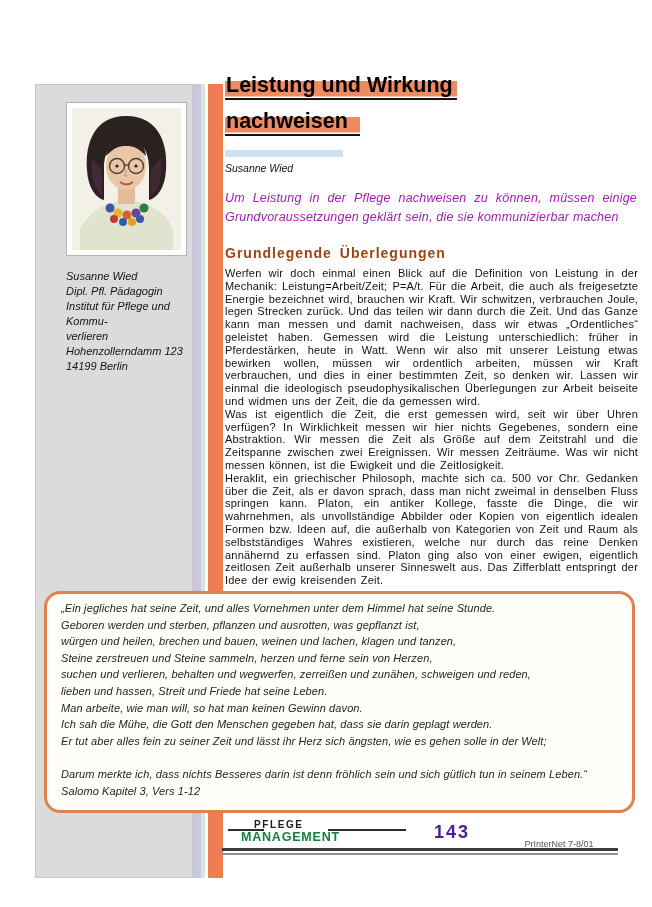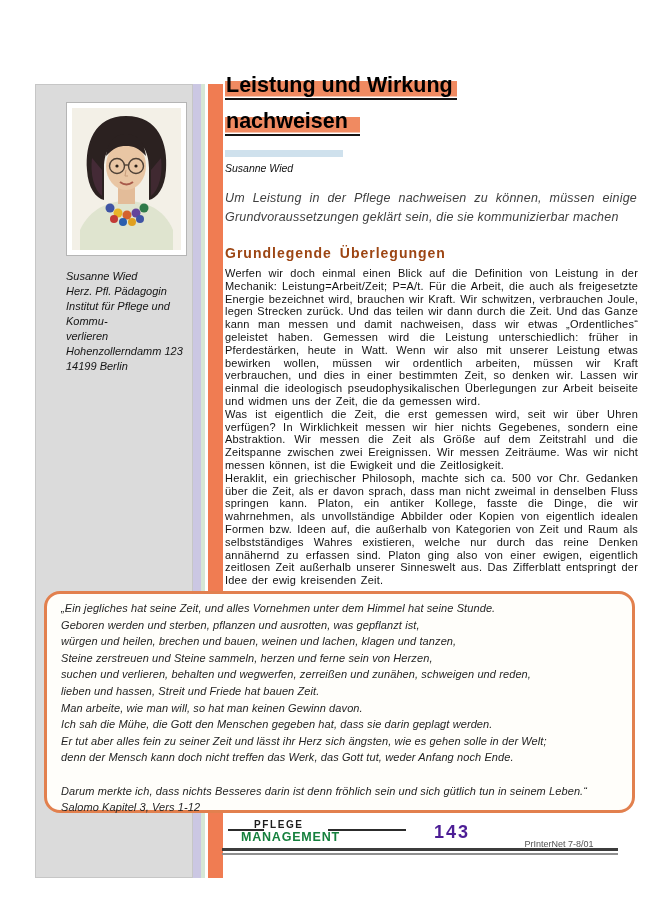--- a/index.html
+++ b/index.html
@@ -22,21 +22,21 @@
   .author-info{position:absolute;left:66px;top:269px;width:135px;
     font-style:italic;font-size:11px;line-height:15px;color:#141414;}
   .title-block{position:absolute;left:225px;top:68px;width:413px;line-height:35px;}
   .title-line{display:inline;font-weight:bold;font-size:21.5px;color:#000;
     background:linear-gradient(#f08a61,#f08a61) no-repeat 0 82%/100% 62%;
     border-bottom:2.5px solid #141414;padding:0 4px 1px 1px;}
   .title-line.l2{padding-right:12px;}
   .title-blue-bar{position:absolute;left:225px;top:150px;width:118px;height:7px;background:#cfe1ed;}
   .byline{position:absolute;left:225px;top:162px;font-style:italic;font-size:10.5px;color:#111;}
   .intro{position:absolute;left:225px;top:189px;width:412px;font-style:italic;
-    font-size:12.5px;line-height:19px;text-align:justify;letter-spacing:.2px;color:#404040;}
+    font-size:12.5px;line-height:19px;text-align:justify;letter-spacing:.2px;color:#a21caf;}
   .section-heading{position:absolute;left:225px;top:245px;font-size:14px;font-weight:bold;
     letter-spacing:1px;word-spacing:3px;color:#9c4513;}
   .body-copy{position:absolute;left:225px;top:267px;width:413px;
     font-size:11px;line-height:12.8px;text-align:justify;
     letter-spacing:.2px;word-spacing:1.2px;color:#121212;}
   .body-copy p{margin:0;}
   
   .quote-box{position:absolute;left:44px;top:591px;width:591px;height:222px;
     box-sizing:border-box;background:#fffefa;border:3px solid #e2804e;border-radius:16px;
     padding:6px 12px 0 14px;z-index:5;}
@@ -99,21 +99,21 @@
     <circle cx="72" cy="100" r="4.5" fill="#2f7a4a"></circle>
     <circle cx="42" cy="111" r="4" fill="#c23a36"></circle>
     <circle cx="51" cy="114" r="4" fill="#2b5fae"></circle>
     <circle cx="60" cy="114" r="4" fill="#e0a020"></circle>
     <circle cx="68" cy="111" r="4" fill="#3f54a4"></circle>
   </svg>
 </div>
 
 <div class="author-info">
   <div>Susanne Wied</div>
-  <div>Herz. Pfl. Pädagogin</div>
+  <div>Dipl. Pfl. Pädagogin</div>
   <div>Institut für Pflege und Kommu-</div>
   <div>verlieren</div>
   <div>Hohenzollerndamm 123</div>
   <div>14199 Berlin</div>
 </div>
 
 <div class="title-block">
   <div><span class="title-line">Leistung und Wirkung</span></div>
   <div><span class="title-line l2">nachweisen</span></div>
 </div>
@@ -130,25 +130,24 @@
   <p>Was ist eigentlich die Zeit, die erst gemessen wird, seit wir über Uhren verfügen? In Wirklichkeit messen wir hier nichts Gegebenes, sondern eine Abstraktion. Wir messen die Zeit als Größe auf dem Zeitstrahl und die Zeitspanne zwischen zwei Ereignissen. Wir messen Zeiträume. Was wir nicht messen können, ist die Ewigkeit und die Zeitlosigkeit.</p>
   <p>Heraklit, ein griechischer Philosoph, machte sich ca. 500 vor Chr. Gedanken über die Zeit, als er davon sprach, dass man nicht zweimal in denselben Fluss springen kann. Platon, ein antiker Kollege, fasste die Dinge, die wir wahrnehmen, als unvollständige Abbilder oder Kopien von eigentlich idealen Formen bzw. Ideen auf, die außerhalb von Kategorien von Zeit und Raum als selbstständiges Wahres existieren, welche nur durch das reine Denken annähernd zu erfassen sind. Platon ging also von einer ewigen, eigentlich zeitlosen Zeit außerhalb unserer Sinneswelt aus. Das Zifferblatt entspringt der Idee der ewig kreisenden Zeit.</p>
 </div>
 
 <div class="quote-box">
   <div class="qline">„Ein jegliches hat seine Zeit, und alles Vornehmen unter dem Himmel hat seine Stunde.</div>
   <div class="qline">Geboren werden und sterben, pflanzen und ausrotten, was gepflanzt ist,</div>
   <div class="qline">würgen und heilen, brechen und bauen, weinen und lachen, klagen und tanzen,</div>
   <div class="qline">Steine zerstreuen und Steine sammeln, herzen und ferne sein von Herzen,</div>
   <div class="qline">suchen und verlieren, behalten und wegwerfen, zerreißen und zunähen, schweigen und reden,</div>
-  <div class="qline">lieben und hassen, Streit und Friede hat bauen Zeit.</div>
+  <div class="qline">lieben und hassen, Streit und Friede hat seine Leben.</div>
   <div class="qline">Man arbeite, wie man will, so hat man keinen Gewinn davon.</div>
   <div class="qline">Ich sah die Mühe, die Gott den Menschen gegeben hat, dass sie darin geplagt werden.</div>
   <div class="qline">Er tut aber alles fein zu seiner Zeit und lässt ihr Herz sich ängsten, wie es gehen solle in der Welt;</div>
-  <div class="qline">denn der Mensch kann doch nicht treffen das Werk, das Gott tut, weder Anfang noch Ende.</div>
   <div class="qline gap-above">Darum merkte ich, dass nichts Besseres darin ist denn fröhlich sein und sich gütlich tun in seinem Leben.“</div>
   <div class="qline">Salomo Kapitel 3, Vers 1-12</div>
 </div>
 
 <div class="logo-rule left"></div>
 <div class="logo-top">PFLEGE</div>
 <div class="logo-rule right"></div>
 <div class="logo-bottom">MANAGEMENT</div>
 <div class="page-number">143</div>
 <div class="issue-label">PrInterNet 7-8/01</div>

